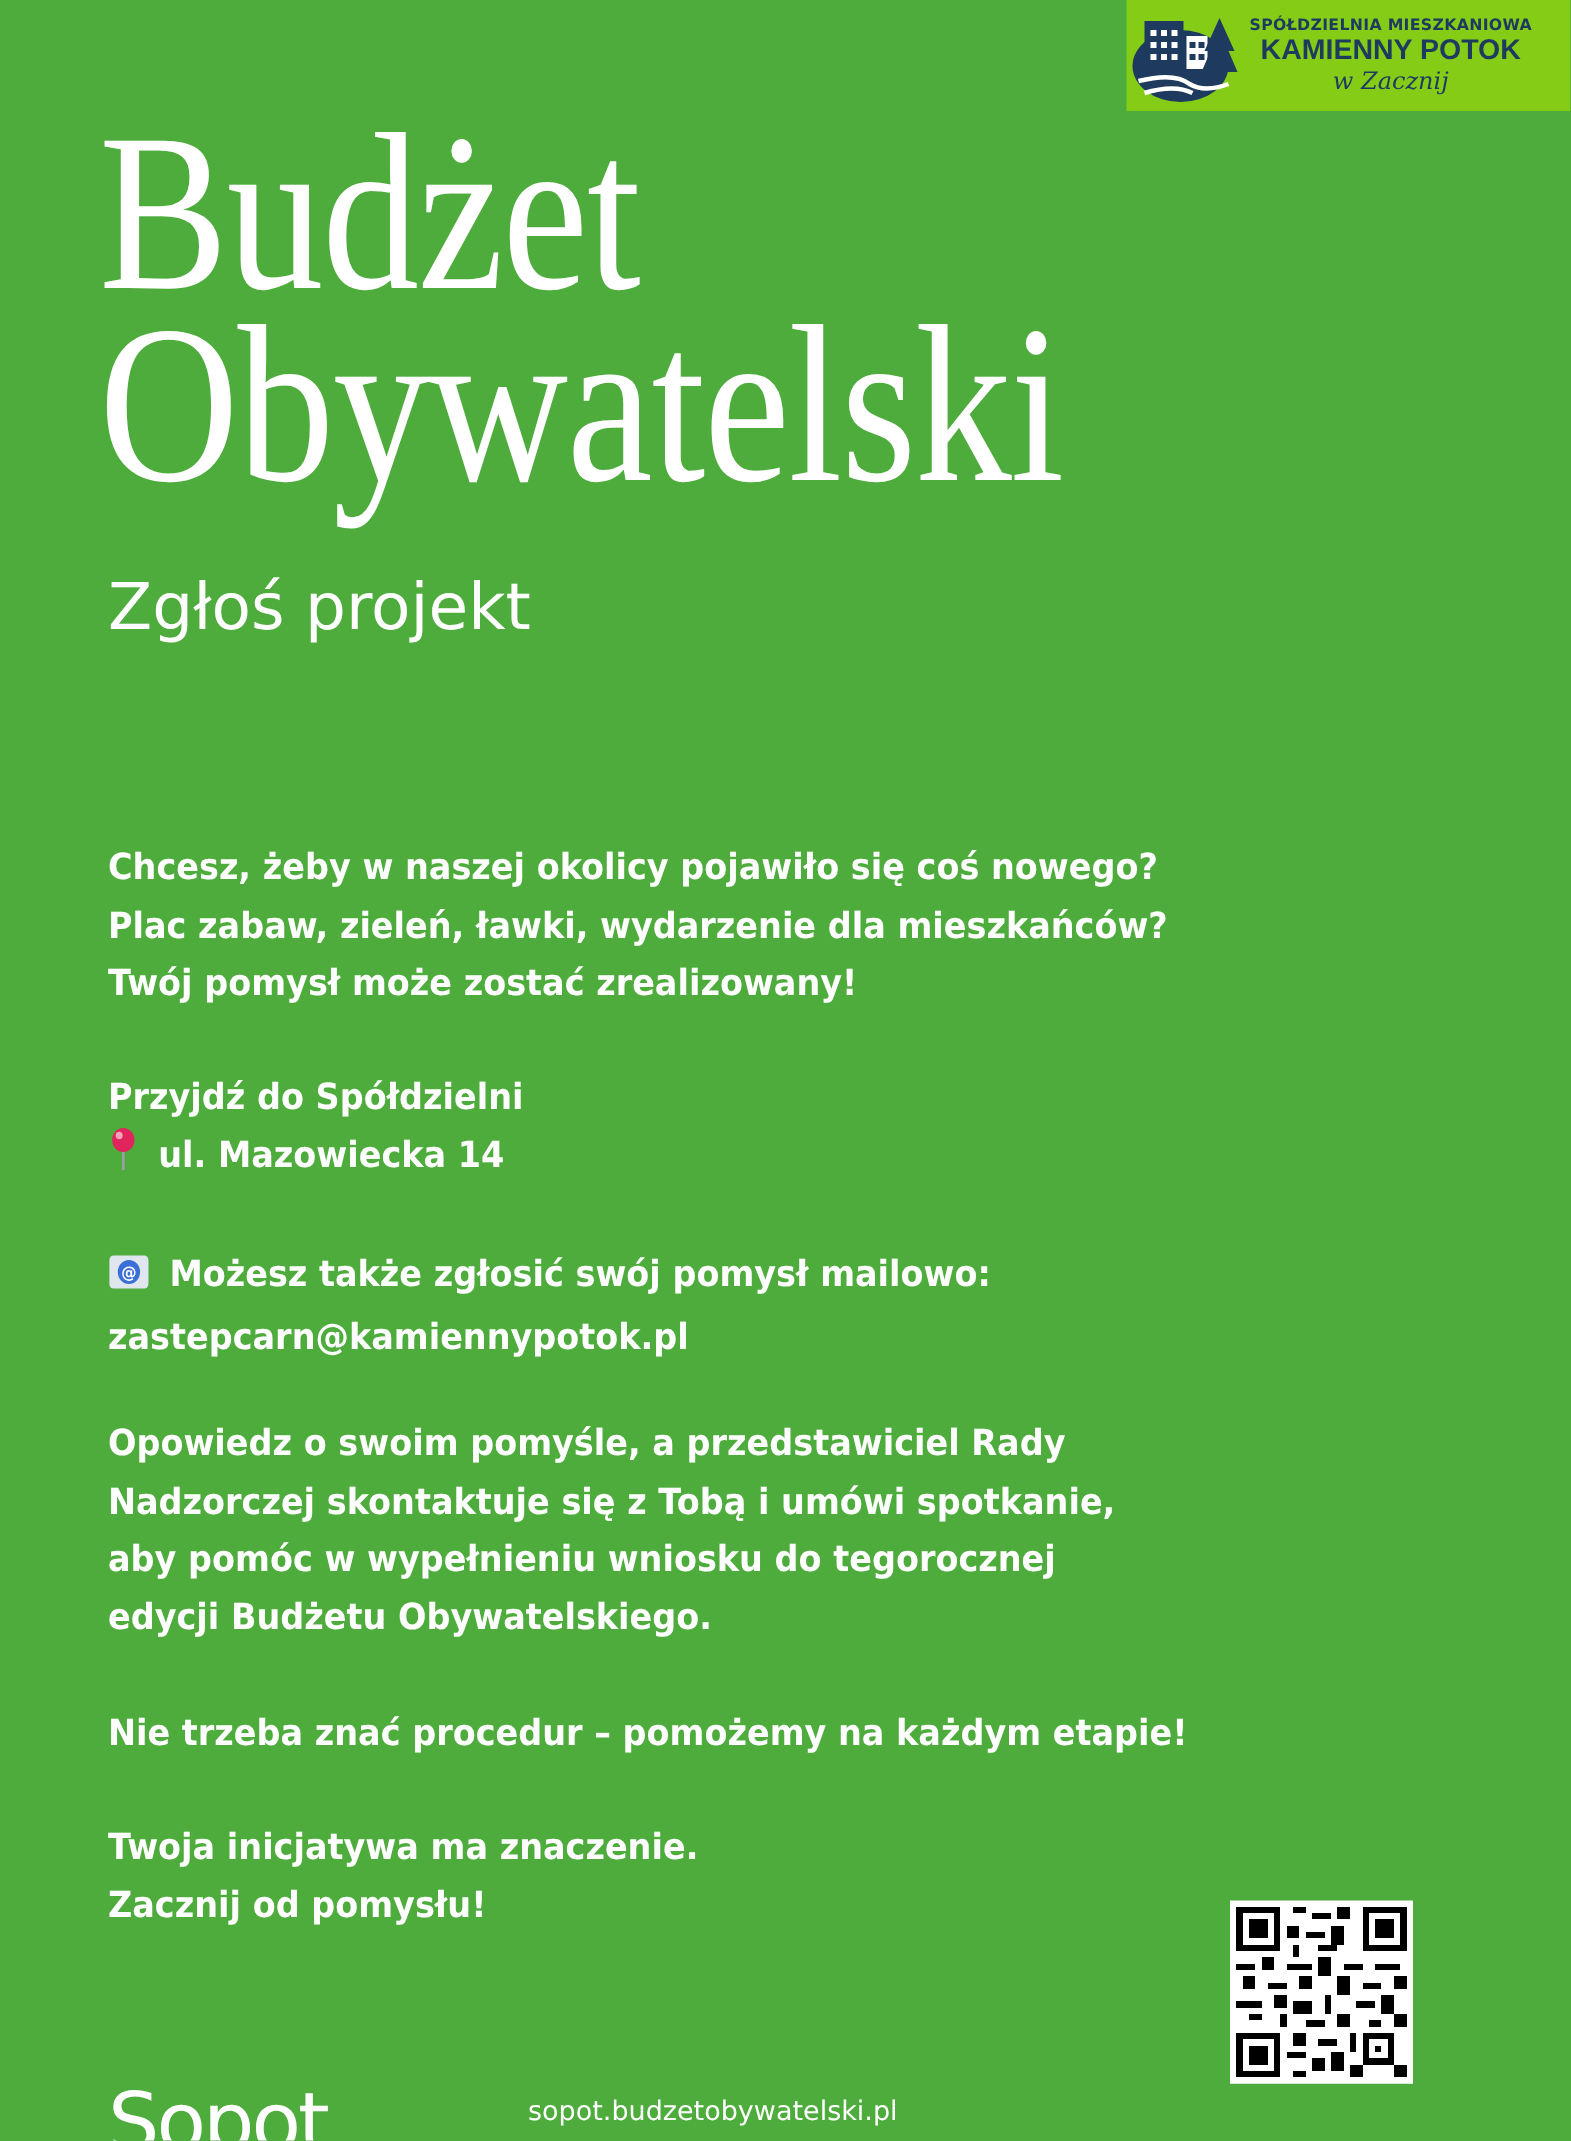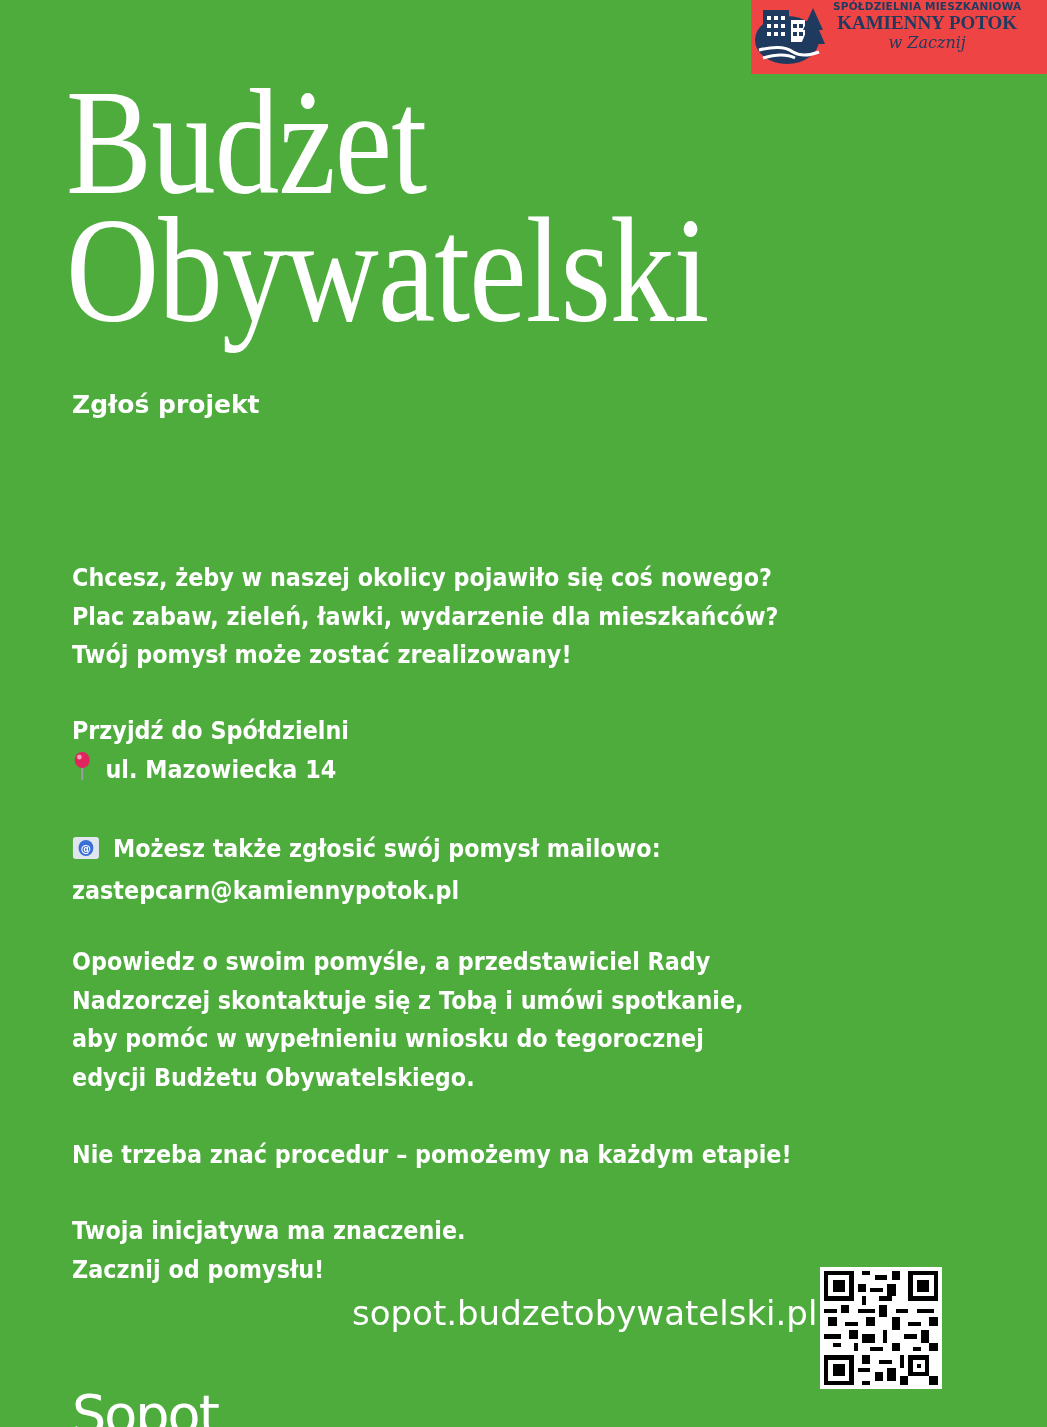--- a/index.html
+++ b/index.html
@@ -3,54 +3,54 @@
 <meta charset="utf-8">
 <style>
   html, body { margin: 0; padding: 0; }
   body {
     width: 1047px; height: 1427px; overflow: hidden;
     background: #4dac3c; position: relative;
     font-family: "DejaVu Sans", sans-serif; color: #ffffff;
   }
   .logo-box {
     position: absolute; left: 751px; top: 0; width: 296px; height: 74px;
-    background: #ef4444; display: flex; 
+    background: #84cc16; display: flex; align-items: center;
   }
   .logo-graphic { width: 74px; height: 66px; margin-left: 2px; }
   .logo-text { margin-left: 6px; text-align: center; color: #1e3a5f; }
   .logo-line1 { font-family: "DejaVu Sans", sans-serif; font-weight: bold; font-size: 10.5px; letter-spacing: 0.2px; }
-  .logo-line2 { font-family: Liberation Serif, serif; font-weight: bold; font-size: 19px; line-height: 22px; }
+  .logo-line2 { font-family: Liberation Sans, sans-serif; font-weight: bold; font-size: 19px; line-height: 22px; }
   .logo-line3 { font-family: "DejaVu Serif", serif; font-style: italic; font-size: 16px; line-height: 18px; }
 
   .title {
     position: absolute; left: 66px; top: 78px;
     font-family: "Liberation Serif", serif; font-size: 150px; line-height: 128px;
     transform: scaleX(0.86); transform-origin: left top; letter-spacing: -1px;
   }
   .subtitle {
     position: absolute; left: 72px; top: 382px;
-    font-family: "DejaVu Sans", sans-serif; font-weight: bold; font-size: 25px; line-height: 46px;
+    font-family: "DejaVu Sans", sans-serif; font-weight: normal; font-size: 43px; line-height: 46px;
   }
   .body-text {
     position: absolute; left: 72px;
     font-family: "DejaVu Sans", sans-serif; font-weight: bold; font-size: 24px; line-height: 38.5px;
     white-space: nowrap; transform: scaleX(0.93); transform-origin: left top;
   }
   .icon-inline { display: inline-block; vertical-align: -3px; margin-right: 14px; }
   .qr {
     position: absolute; left: 820px; top: 1267px; width: 122px; height: 122px;
     background: #ffffff;
   }
   .sopot-logo {
     position: absolute; left: 72px; top: 1385px;
     font-family: "DejaVu Sans", sans-serif; font-size: 54px; line-height: 60px; letter-spacing: -2px;
   }
   .site-url {
-    position: absolute; left: 352px; top: 1295px;
-    font-family: "DejaVu Sans", sans-serif; font-size: 34px; line-height: 36px;
+    position: absolute; left: 352px; top: 1390px;
+    font-family: "DejaVu Sans", sans-serif; font-size: 18px; line-height: 36px;
   }
 </style>
 </head>
 <body>
 
 <div class="logo-box">
   <svg class="logo-graphic" viewBox="0 0 74 66">
     <ellipse cx="34" cy="40" rx="32" ry="24" fill="#1e3a5f"></ellipse>
     <rect x="10" y="10" width="26" height="34" fill="#1e3a5f"></rect>
     <rect x="14" y="16" width="4" height="4" fill="#fff"></rect>

